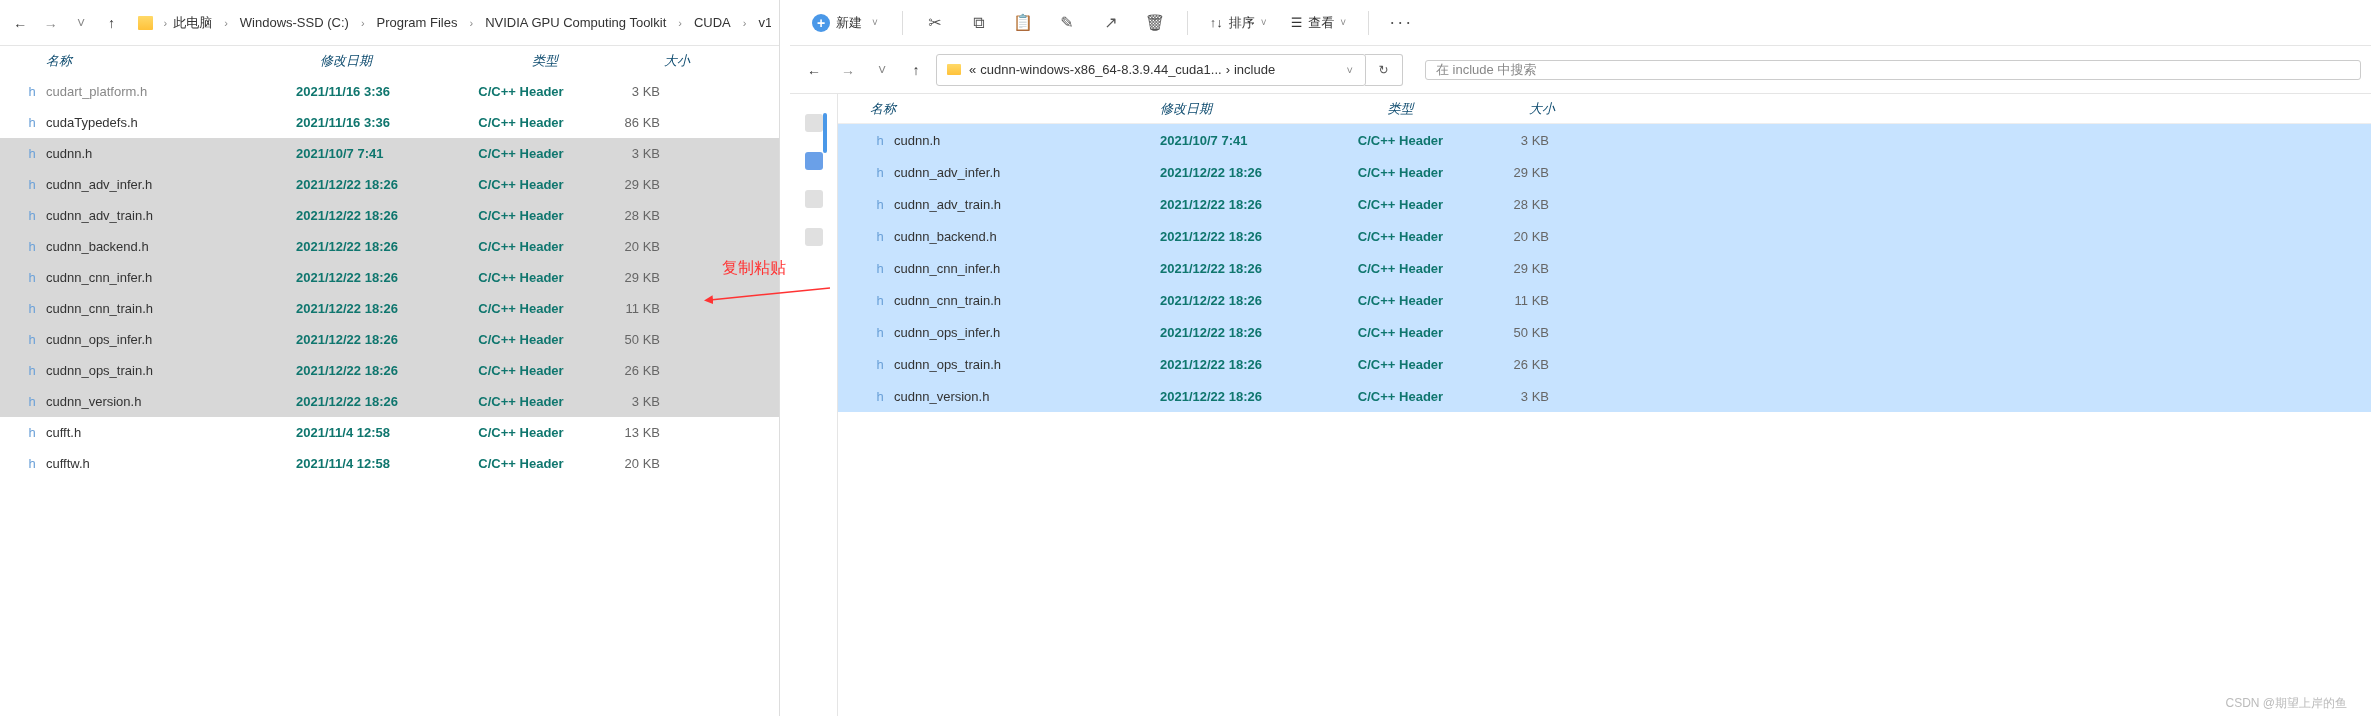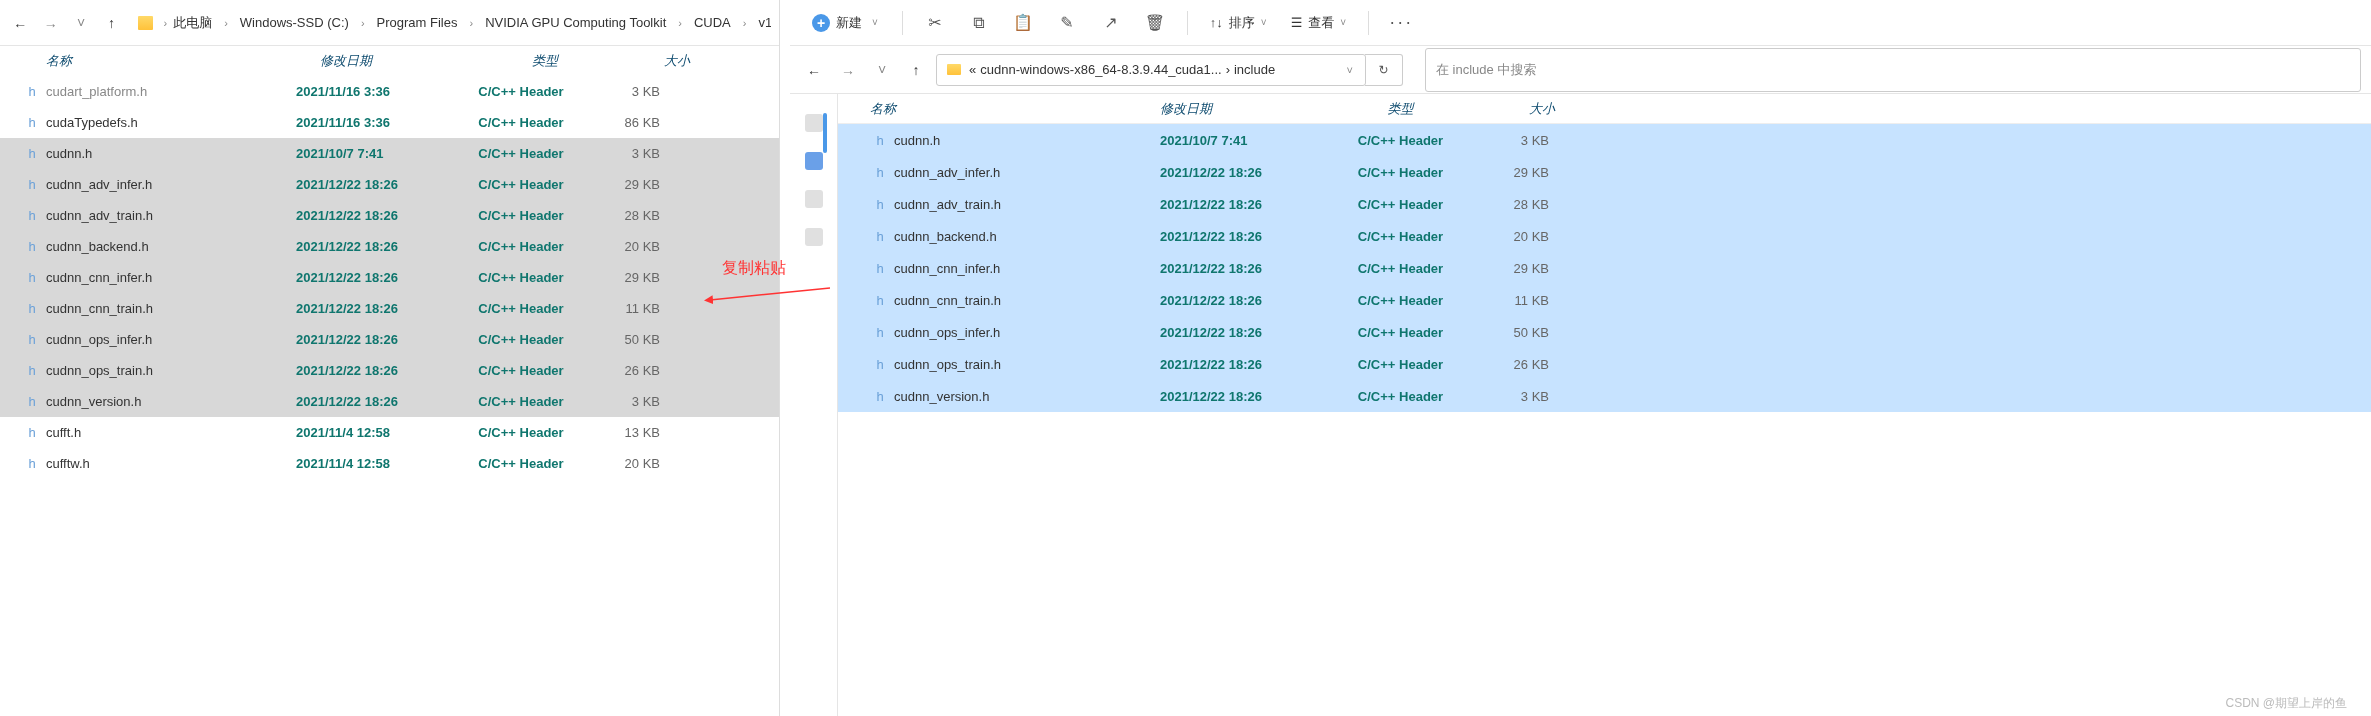--- a/index.html
+++ b/index.html
@@ -158,21 +158,21 @@
     .addr-dropdown { color: #888; font-size: 11px; margin-left: auto; margin-right: 6px; }
     .refresh-box {
       width: 38px; height: 32px;
       border: 1px solid #ccc; border-left: none;
       border-radius: 0 3px 3px 0;
       display: flex; align-items: center; justify-content: center;
       margin-left: -7px;
       color: #555;
     }
     .search-box {
-      flex: 1; height: 44px;
+      flex: 1; height: 20px;
       border: 1px solid #ccc; border-radius: 3px;
       display: flex; align-items: center;
       padding: 0 10px; font-size: 13px; color: #888;
       margin-left: 16px;
     }
     
     .right-content {
       flex: 1; display: flex;
     }
     .right-sidebar {

